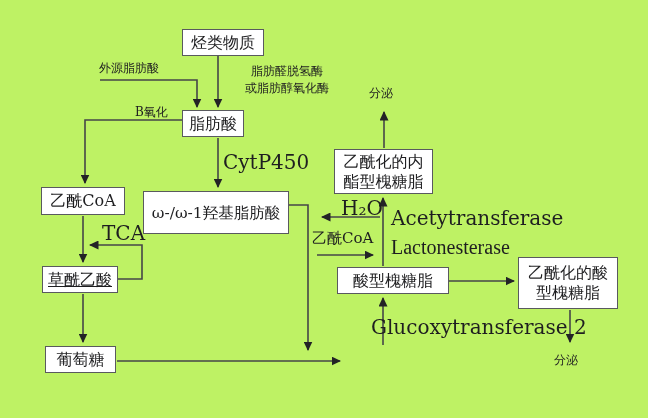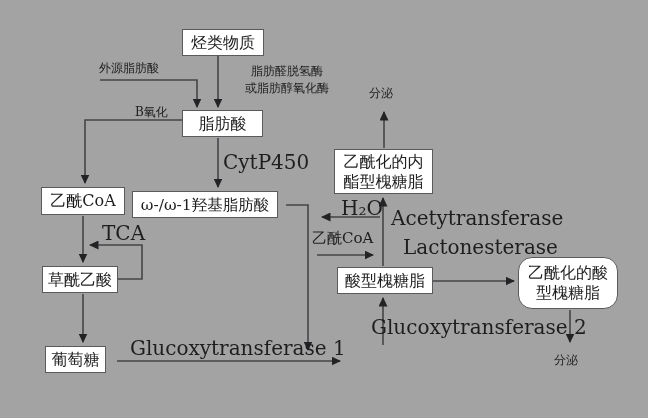--- a/index.html
+++ b/index.html
@@ -1,17 +1,17 @@
 <!DOCTYPE html>
 <html><head>
 <meta charset="utf-8">
 <style>
   html,body { margin:0; padding:0; background:#ffffff; }
   #stage {
-    position:relative; width:648px; height:418px; background:#a3a3a3;
+    position:relative; width:648px; height:418px; background:#bef264;
     font-family:"DejaVu Serif","Liberation Serif",serif;
     color:#1e1e20; overflow:hidden;
   }
   #connectors { position:absolute; left:0; top:0; width:648px; height:418px; }
   .node {
     position:absolute; box-sizing:border-box;
     border:1.5px solid #595a5e; background:#ffffff;
     display:flex; align-items:center; justify-content:center;
     text-align:center; white-space:pre-line;
     font-size:16px; line-height:20px; color:#1e1e20;
@@ -19,42 +19,42 @@
   .node.small { font-size:15.5px; }
   .lbl {
     position:absolute; white-space:pre-line; font-size:12px; line-height:17px;
     color:#1e1e20;
   }
   .lbl.lat { font-size:20px; }
   .lbl.center { text-align:center; }
 
   
   .n-hydrocarbon     { left:182px; top:29px;  width:82px;  height:27px; }
-  .n-fattyacid       { left:182px; top:110px; width:81px;  height:27px; }
+  .n-fattyacid       { left:182px; top:110px; width:62px;  height:27px; }
   .n-acetylcoa       { left:41px;  top:187px; width:84px;  height:28px; }
-  .n-omega           { left:132px; top:191px; width:146px; height:27px; }
-  .n-oxaloacetate    { left:42px;  top:266px; width:76px;  height:27px; }
-  .n-glucose         { left:45px;  top:346px; width:61px;  height:27px; }
+  .n-omega           { left:143px; top:191px; width:146px; height:43px; }
+  .n-oxaloacetate    { left:42px;  top:266px; width:76px;  height:27px;text-decoration:underline; }
+  .n-glucose         { left:45px;  top:346px; width:71px;  height:27px; }
   .n-glucoseester    { left:344px; top:346px; width:80px;  height:27px; }
-  .n-acidicsl        { left:337px; top:267px; width:96px;  height:27px; }
+  .n-acidicsl        { left:337px; top:267px; width:112px;  height:27px; }
   .n-lactonicsl      { left:334px; top:149px; width:99px;  height:45px; }
-  .n-acetylacidicsl  { left:518px; top:257px; width:100px; height:52px;border-radius:14px; }
+  .n-acetylacidicsl  { left:518px; top:257px; width:100px; height:52px; }
 
   
   .l-exofattyacid { left:99px;  top:60px;  }
   .l-enzyme       { left:224px; top:63px;  width:126px; }
   .l-boxidation   { left:135px; top:104px; }
   .l-cytp450      { left:223px; top:154px; }
   .l-tca          { left:102px; top:225px; }
   .l-gt1          { left:130px; top:340px; }
   .l-gt2          { left:371px; top:319px; }
   .l-h2o          { left:341px; top:200px; }
   .l-acoa2        { left:312px; top:230px; }
   .l-acetyt       { left:391px; top:210px; }
-  .l-lacton       { left:403px; top:239px; }
+  .l-lacton       { left:391px; top:239px;font-family:Liberation Serif, serif; }
   .l-secr-top     { left:369px; top:85px;  }
   .l-secr-right   { left:554px; top:352px; }
 </style>
 </head>
 <body>
 
 <div id="stage">
 
   <svg id="connectors" viewBox="0 0 648 418" xmlns="http://www.w3.org/2000/svg">
     <defs>
@@ -93,21 +93,20 @@
 酯型槐糖脂</div>
   <div class="node n-acetylacidicsl">乙酰化的酸
 型槐糖脂</div>
 
   <div class="lbl l-exofattyacid">外源脂肪酸</div>
   <div class="lbl l-enzyme center">脂肪醛脱氢酶
 或脂肪醇氧化酶</div>
   <div class="lbl l-boxidation">B氧化</div>
   <div class="lbl lat l-cytp450">CytP450</div>
   <div class="lbl lat l-tca">TCA</div>
-  <div class="lbl lat l-gt1">Glucoxytransferase 1</div>
   <div class="lbl lat l-gt2">Glucoxytransferase 2</div>
   <div class="lbl lat l-h2o">H₂O</div>
   <div class="lbl l-acoa2" style="font-size:15px;">乙酰CoA</div>
   <div class="lbl lat l-acetyt">Acetytransferase</div>
   <div class="lbl lat l-lacton">Lactonesterase</div>
   <div class="lbl l-secr-top">分泌</div>
   <div class="lbl l-secr-right">分泌</div>
 
 </div>
 

